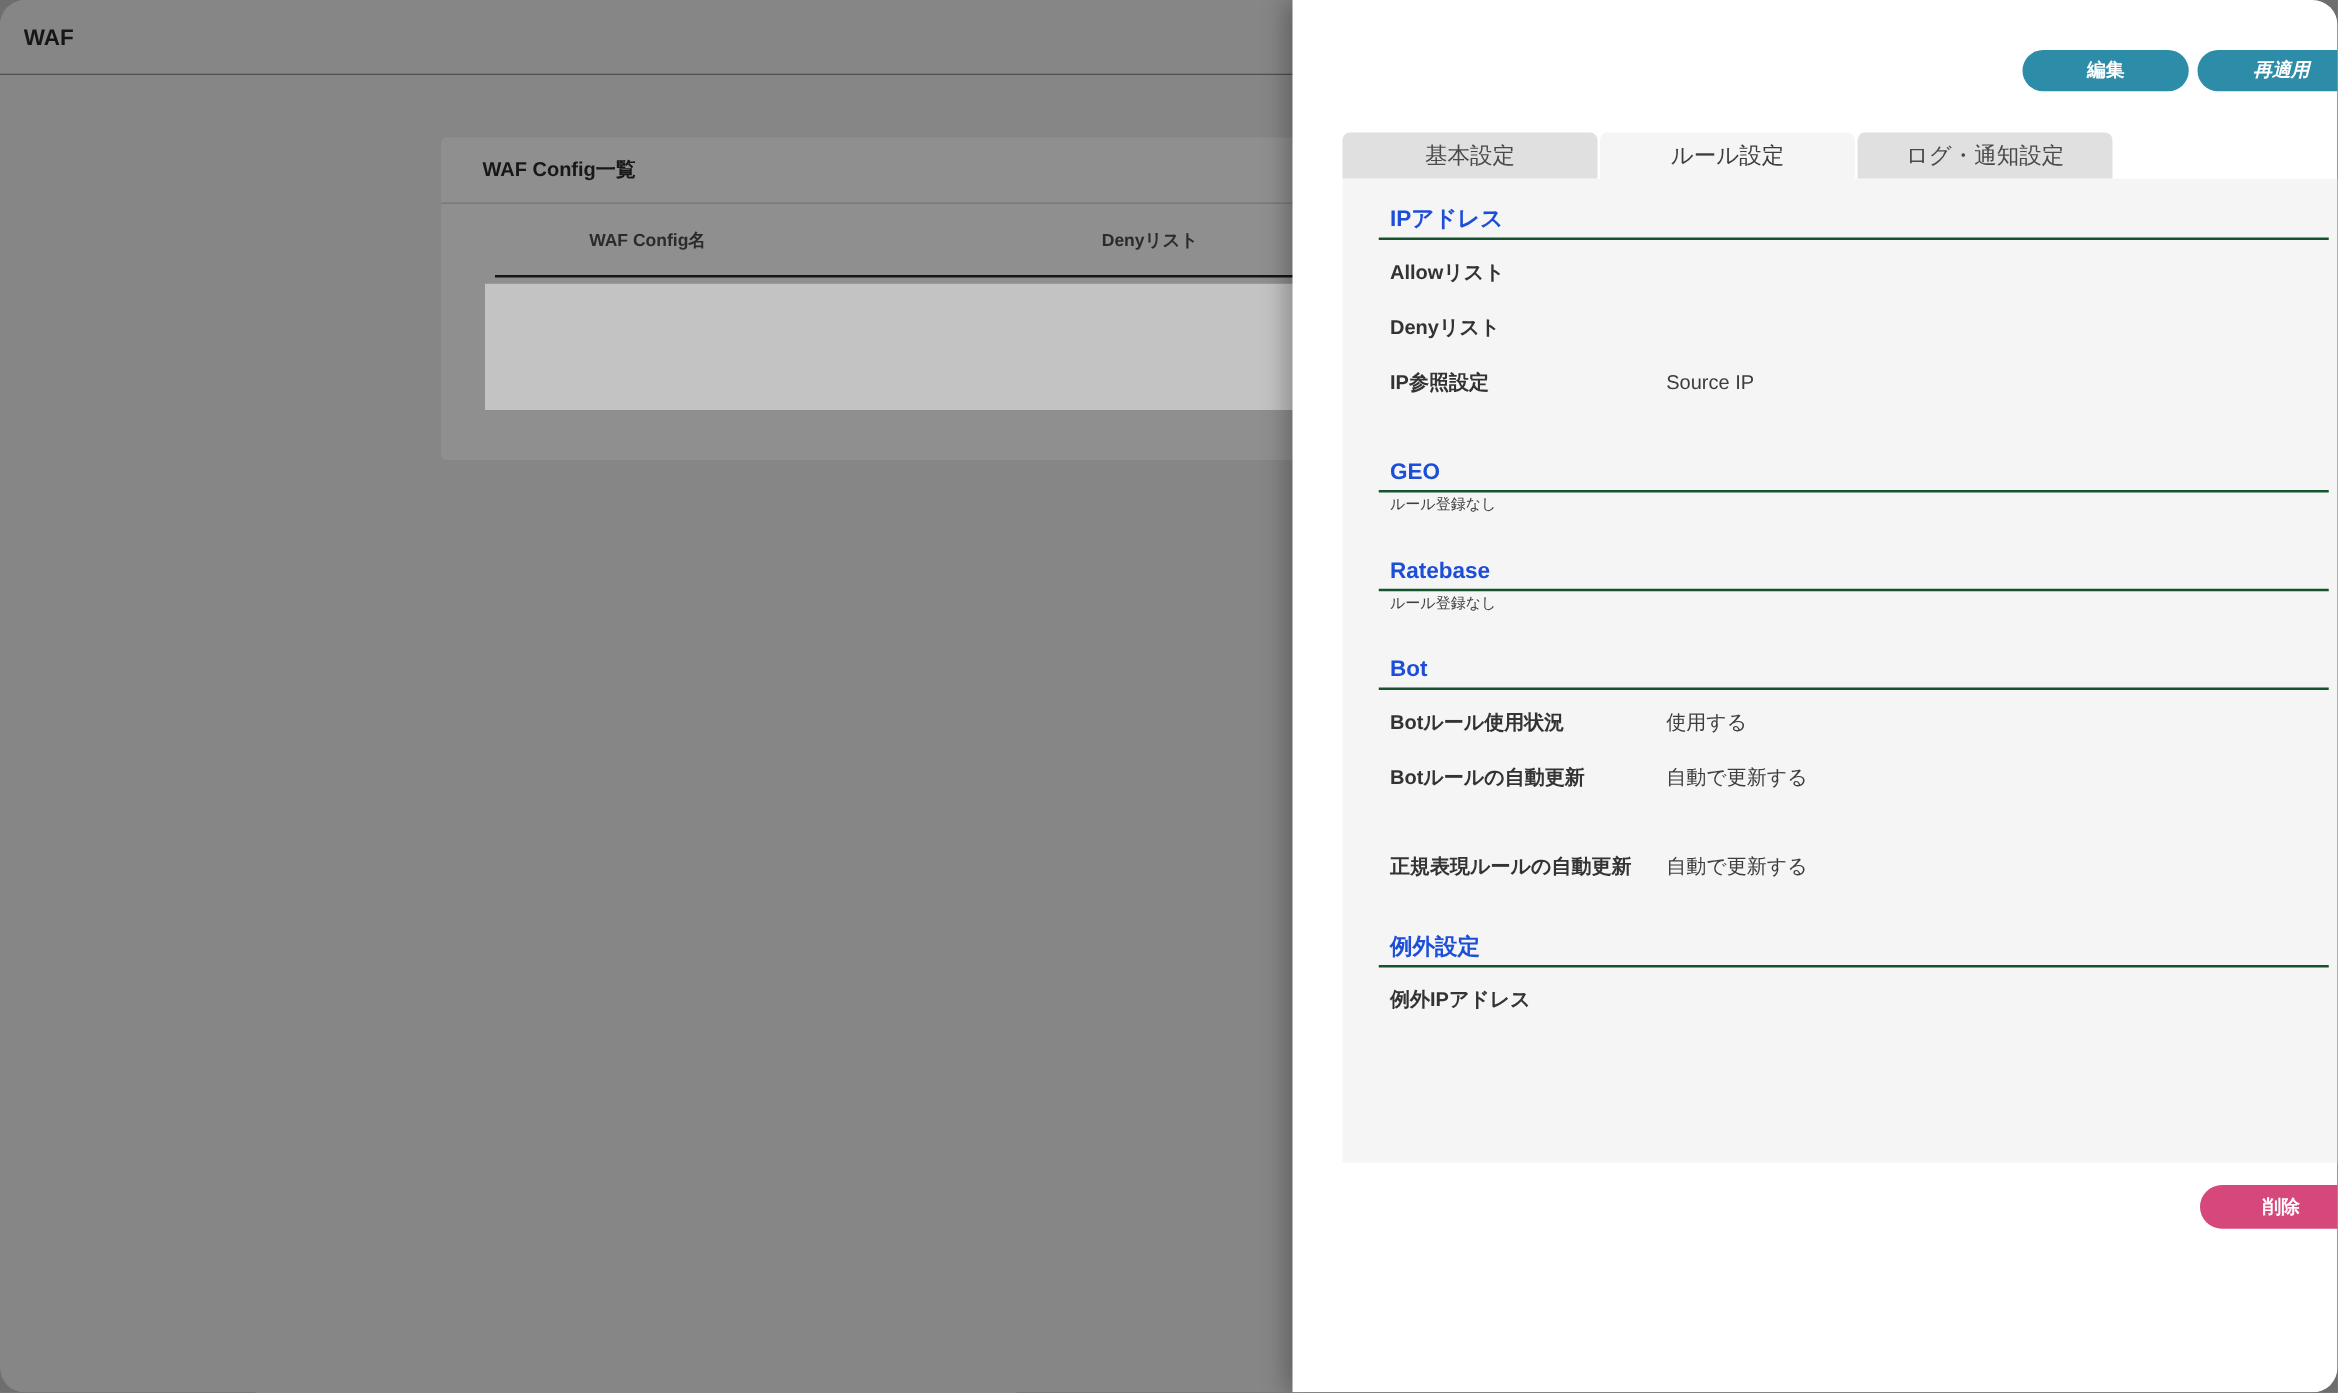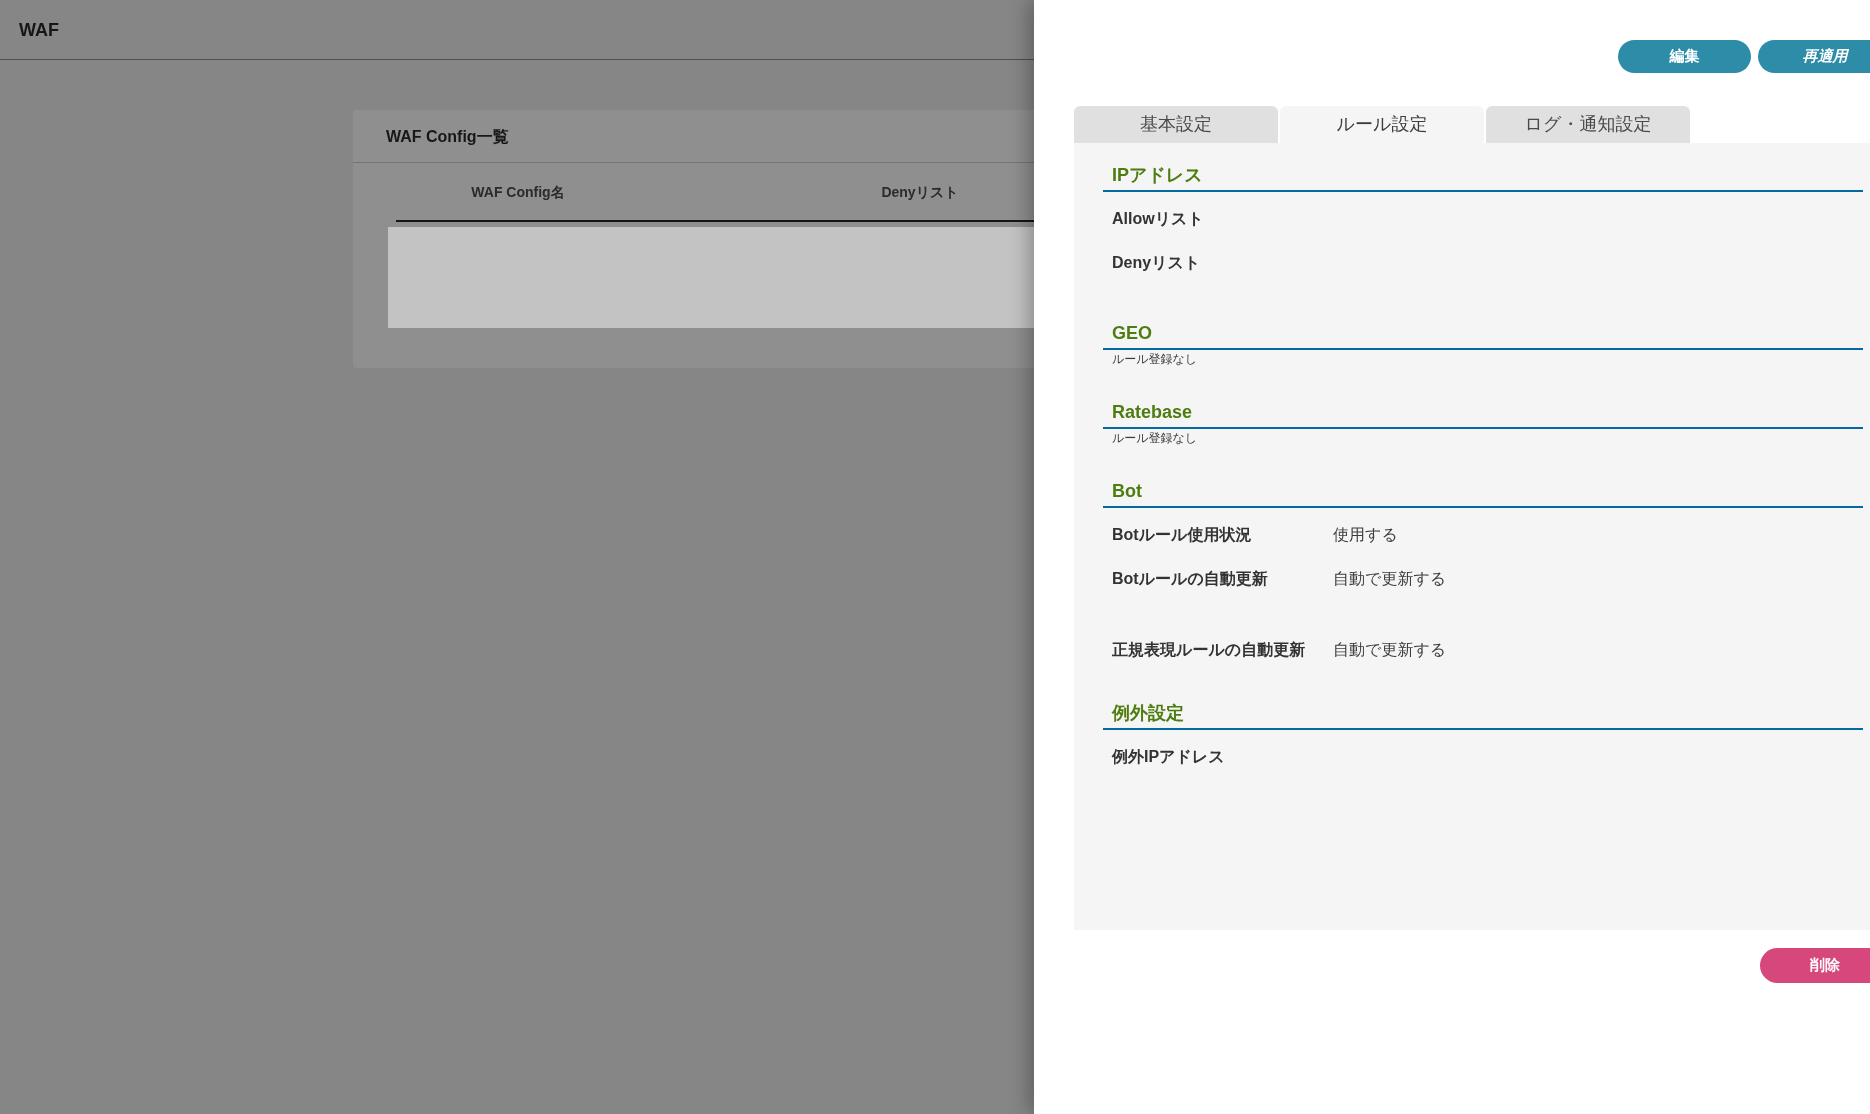--- a/index.html
+++ b/index.html
@@ -1,17 +1,17 @@
 <!DOCTYPE html>
 <html><head>
 <meta charset="utf-8">
 <style>
   html,body{margin:0;padding:0;background:#6e6e6e;}
   *{box-sizing:border-box;font-family:"Liberation Sans","DejaVu Sans",sans-serif;}
-  .screen{position:relative;width:1870px;height:1114px;overflow:hidden;background:#868686;}
+  .screen{position:relative;width:1870px;height:1114px;overflow:hidden;background:#868686;border-radius:20px;}
 
   
   .app-header{position:absolute;left:0;top:0;width:100%;height:60px;background:#868686;border-bottom:1px solid #4f4f4f;}
   .app-title{position:absolute;left:19px;top:0;height:60px;line-height:60px;font-size:18px;font-weight:700;color:#161616;}
 
   .card{position:absolute;left:353px;top:110px;width:760px;height:258px;background:#8f8f8f;border-radius:4px;}
   .card-title{position:absolute;left:0;top:0;width:100%;height:53px;line-height:53px;padding-left:33px;font-size:16px;font-weight:700;color:#171717;border-bottom:1px solid #757575;}
   .col-header{position:absolute;top:74px;font-size:14px;font-weight:700;color:#2b2b2b;text-align:center;width:180px;}
   .col-header.c1{left:75px;}
   .col-header.c2{left:477px;}
@@ -25,21 +25,21 @@
   .btn-reapply{top:40px;right:33px;width:134px;height:33px;font-style:italic;}
   .btn-delete{top:948px;right:35px;width:130px;height:35px;border-radius:18px;}
 
   .tabs{position:absolute;left:40px;top:106px;display:flex;gap:2px;}
   .tab{width:204px;height:37px;line-height:37px;text-align:center;font-size:18px;color:#4a4a4a;background:#e0e0e0;border-radius:6px 6px 0 0;cursor:pointer;}
   .tab.active{background:#f5f5f5;color:#3d3d3d;}
 
   .content{position:absolute;left:40px;top:143px;width:819px;height:787px;background:#f5f5f5;padding:23px 30px 0 29px;overflow:hidden;}
   .section{margin-top:0;}
   .m52{margin-top:52px;} .m35{margin-top:35px;} .m53{margin-top:53px;} .m45{margin-top:45px;}
-  .section-title{font-size:18px;line-height:18px;font-weight:600;color:#4d7c0f;padding:0 0 6px 9px;border-bottom:2px solid #0369a1;}
+  .section-title{font-size:18px;line-height:18px;font-weight:600;color:#1d4ed8;padding:0 0 6px 9px;border-bottom:2px solid #14532d;}
   .kv-row{display:flex;padding-left:9px;margin-top:26px;line-height:18px;}
   .kv-row.first{margin-top:18px;}
   .kv-label{width:221px;font-size:16px;font-weight:700;color:#333333;flex:none;}
   .kv-value{font-size:16px;color:#3d3d3d;}
   .section-note{padding-left:9px;font-size:12px;line-height:18px;color:#3d3d3d;}
 </style>
 </head>
 <body>
 
 <div class="screen">
@@ -71,20 +71,24 @@
 
       <div class="section">
         <div class="section-title">IPアドレス</div>
         <div class="kv-row first">
           <div class="kv-label">Allowリスト</div>
           <div class="kv-value"></div>
         </div>
         <div class="kv-row">
           <div class="kv-label">Denyリスト</div>
           <div class="kv-value"></div>
+        </div>
+        <div class="kv-row">
+          <div class="kv-label">IP参照設定</div>
+          <div class="kv-value">Source IP</div>
         </div>
       </div>
 
       <div class="section m52">
         <div class="section-title">GEO</div>
         <div class="section-note">ルール登録なし</div>
       </div>
 
       <div class="section m35">
         <div class="section-title">Ratebase</div>

